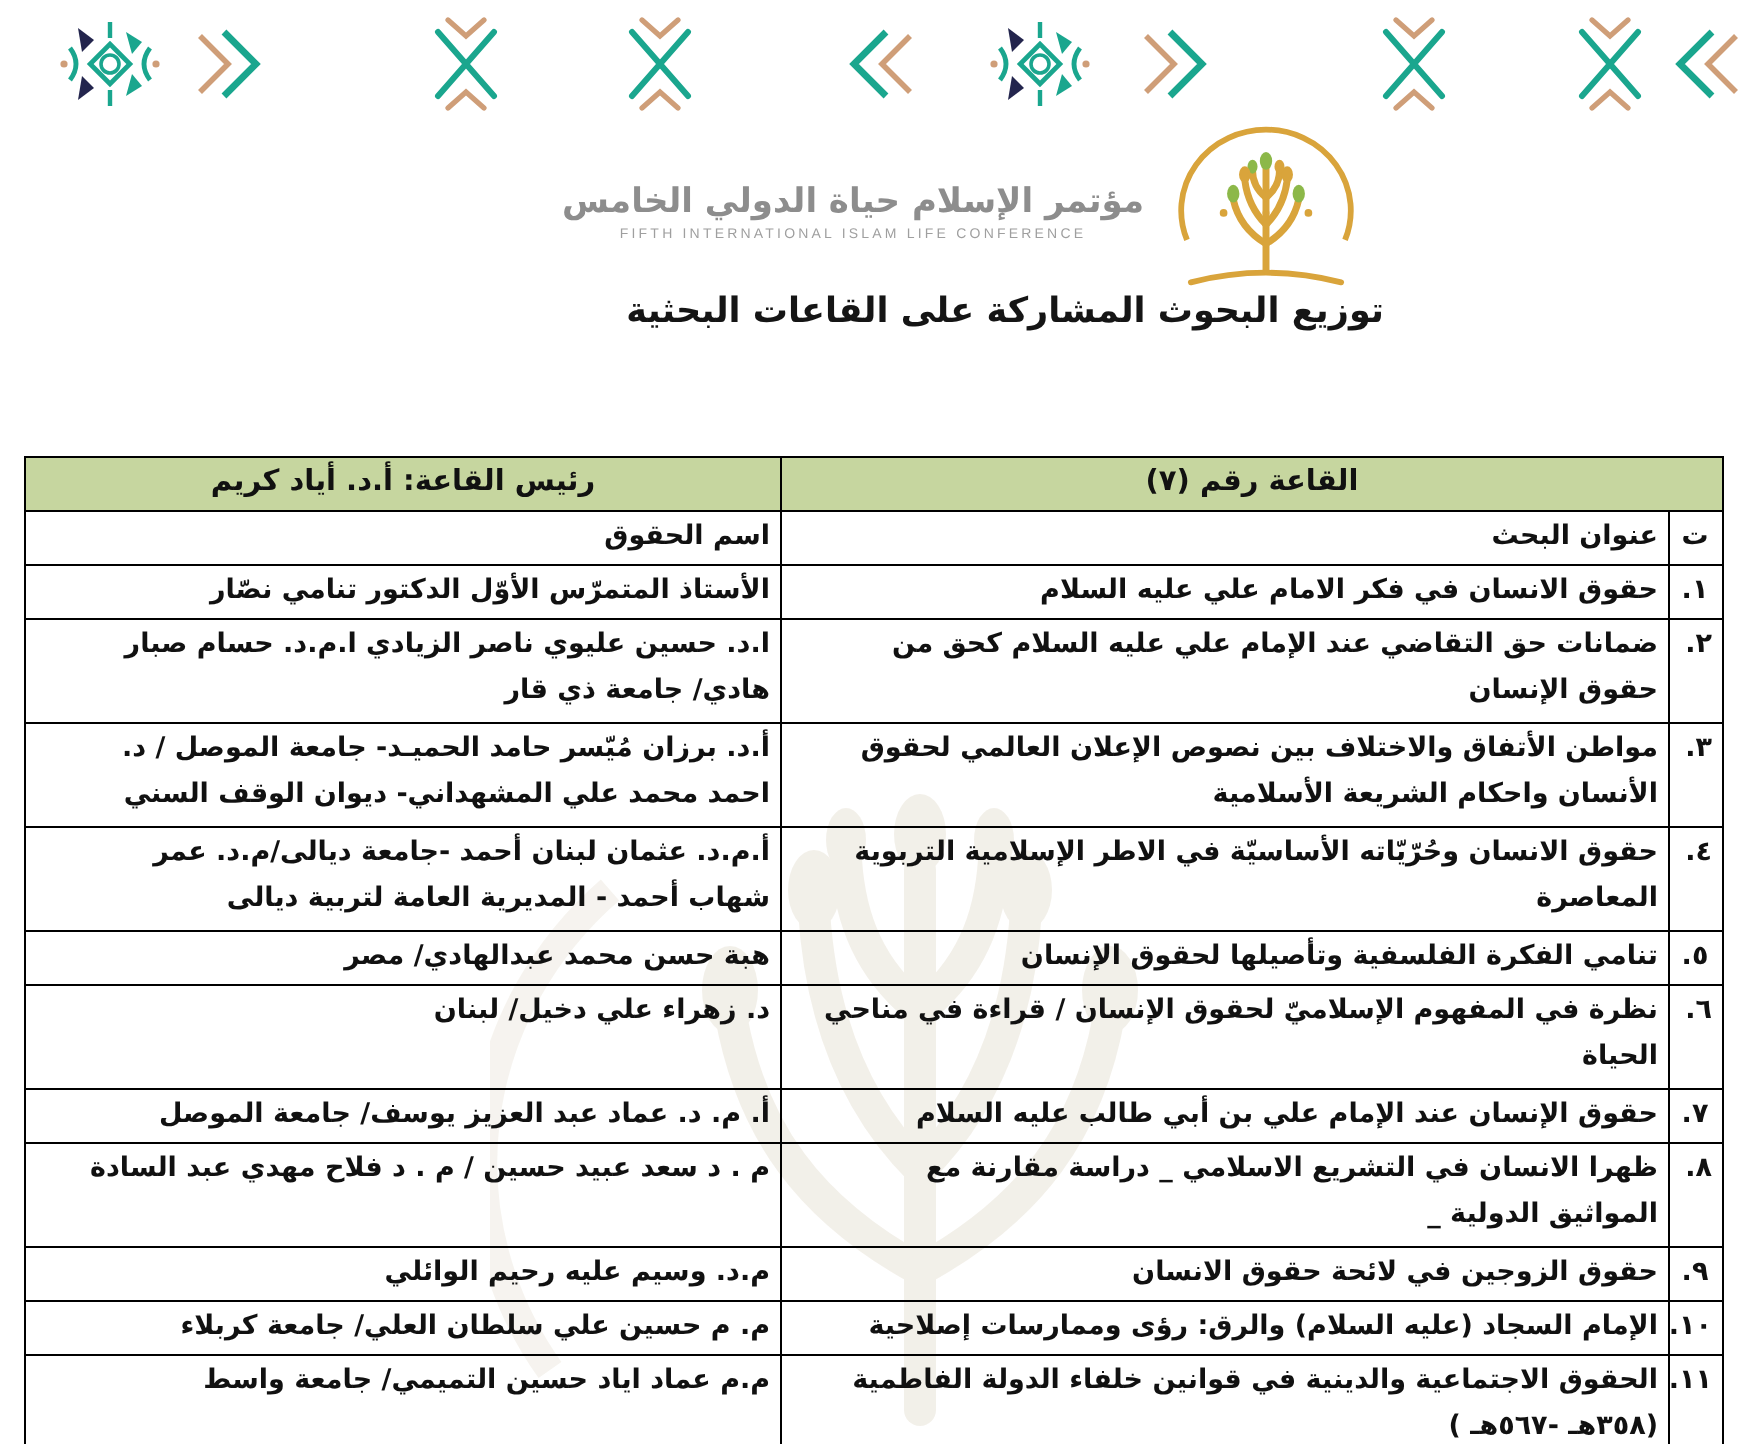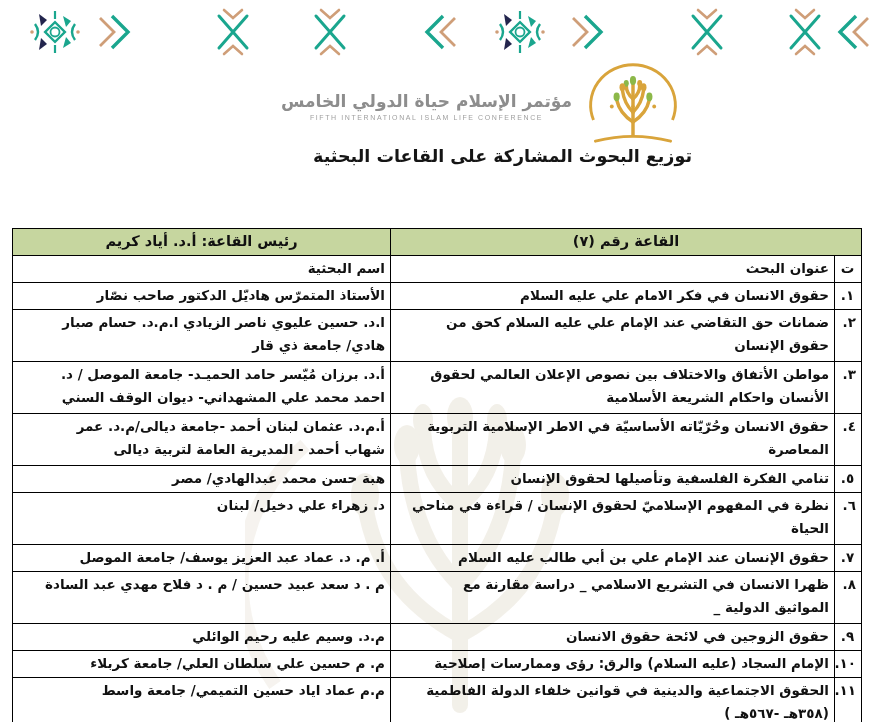--- a/index.html
+++ b/index.html
@@ -171,27 +171,27 @@
         <col style="width:378px;">
       </colgroup>
       <tbody>
         <tr class="hdr-green">
           <td colspan="2">القاعة رقم (٧)</td>
           <td>رئيس القاعة: أ.د. أياد كريم</td>
         </tr>
         <tr class="hdr-cols">
           <td class="cell-no">ت</td>
           <td>عنوان البحث</td>
-          <td>اسم البحثية</td>
+          <td>اسم الحقوق</td>
         </tr>
 
         <tr class="r-single">
           <td class="cell-no">١.</td>
           <td>حقوق الانسان في فكر الامام علي عليه السلام</td>
-          <td>الأستاذ المتمرّس هاديّل الدكتور صاحب نصّار</td>
+          <td>الأستاذ المتمرّس الأوّل الدكتور تنامي نصّار</td>
         </tr>
         <tr class="r-double">
           <td class="cell-no">٢.</td>
           <td>ضمانات حق التقاضي عند الإمام علي عليه السلام كحق من حقوق الإنسان</td>
           <td>ا.د. حسين عليوي ناصر الزيادي  ا.م.د. حسام صبار هادي/ جامعة ذي قار</td>
         </tr>
         <tr class="r-double">
           <td class="cell-no">٣.</td>
           <td>مواطن الأتفاق والاختلاف بين نصوص الإعلان العالمي لحقوق الأنسان واحكام الشريعة الأسلامية</td>
           <td>أ.د. برزان مُيّسر حامد الحميـد- جامعة الموصل / د. احمد محمد علي المشهداني- ديوان الوقف السني</td>

